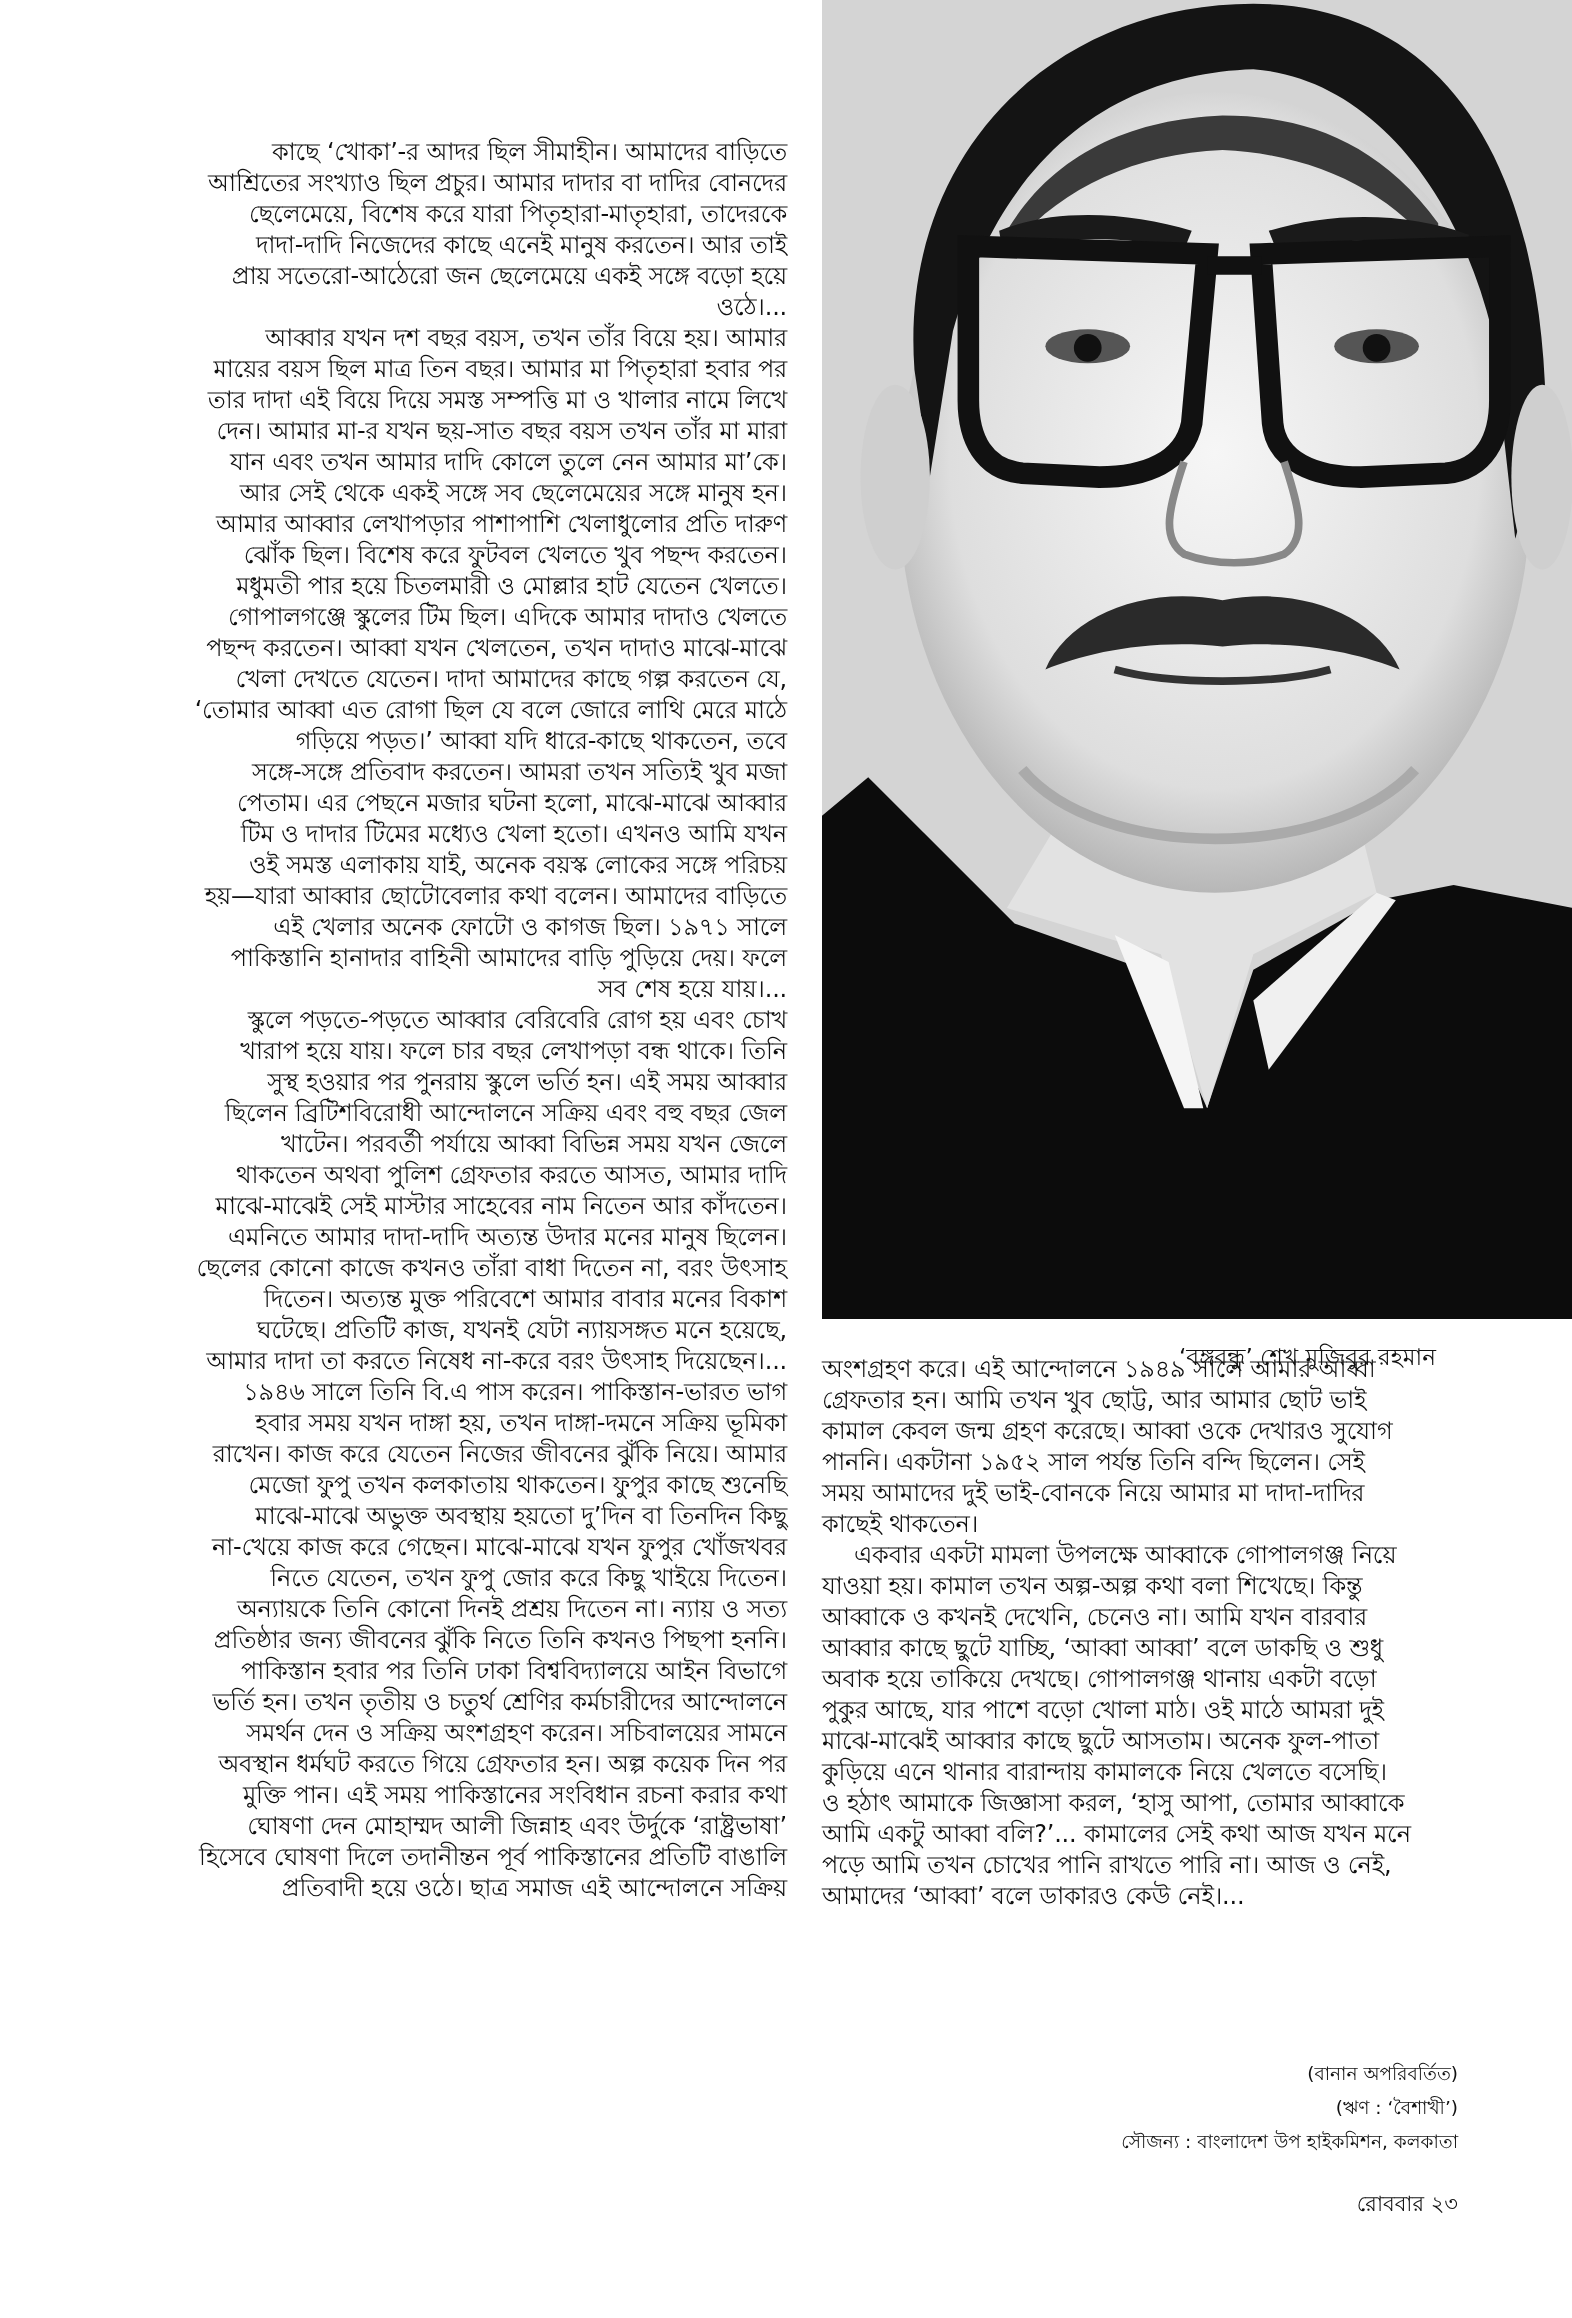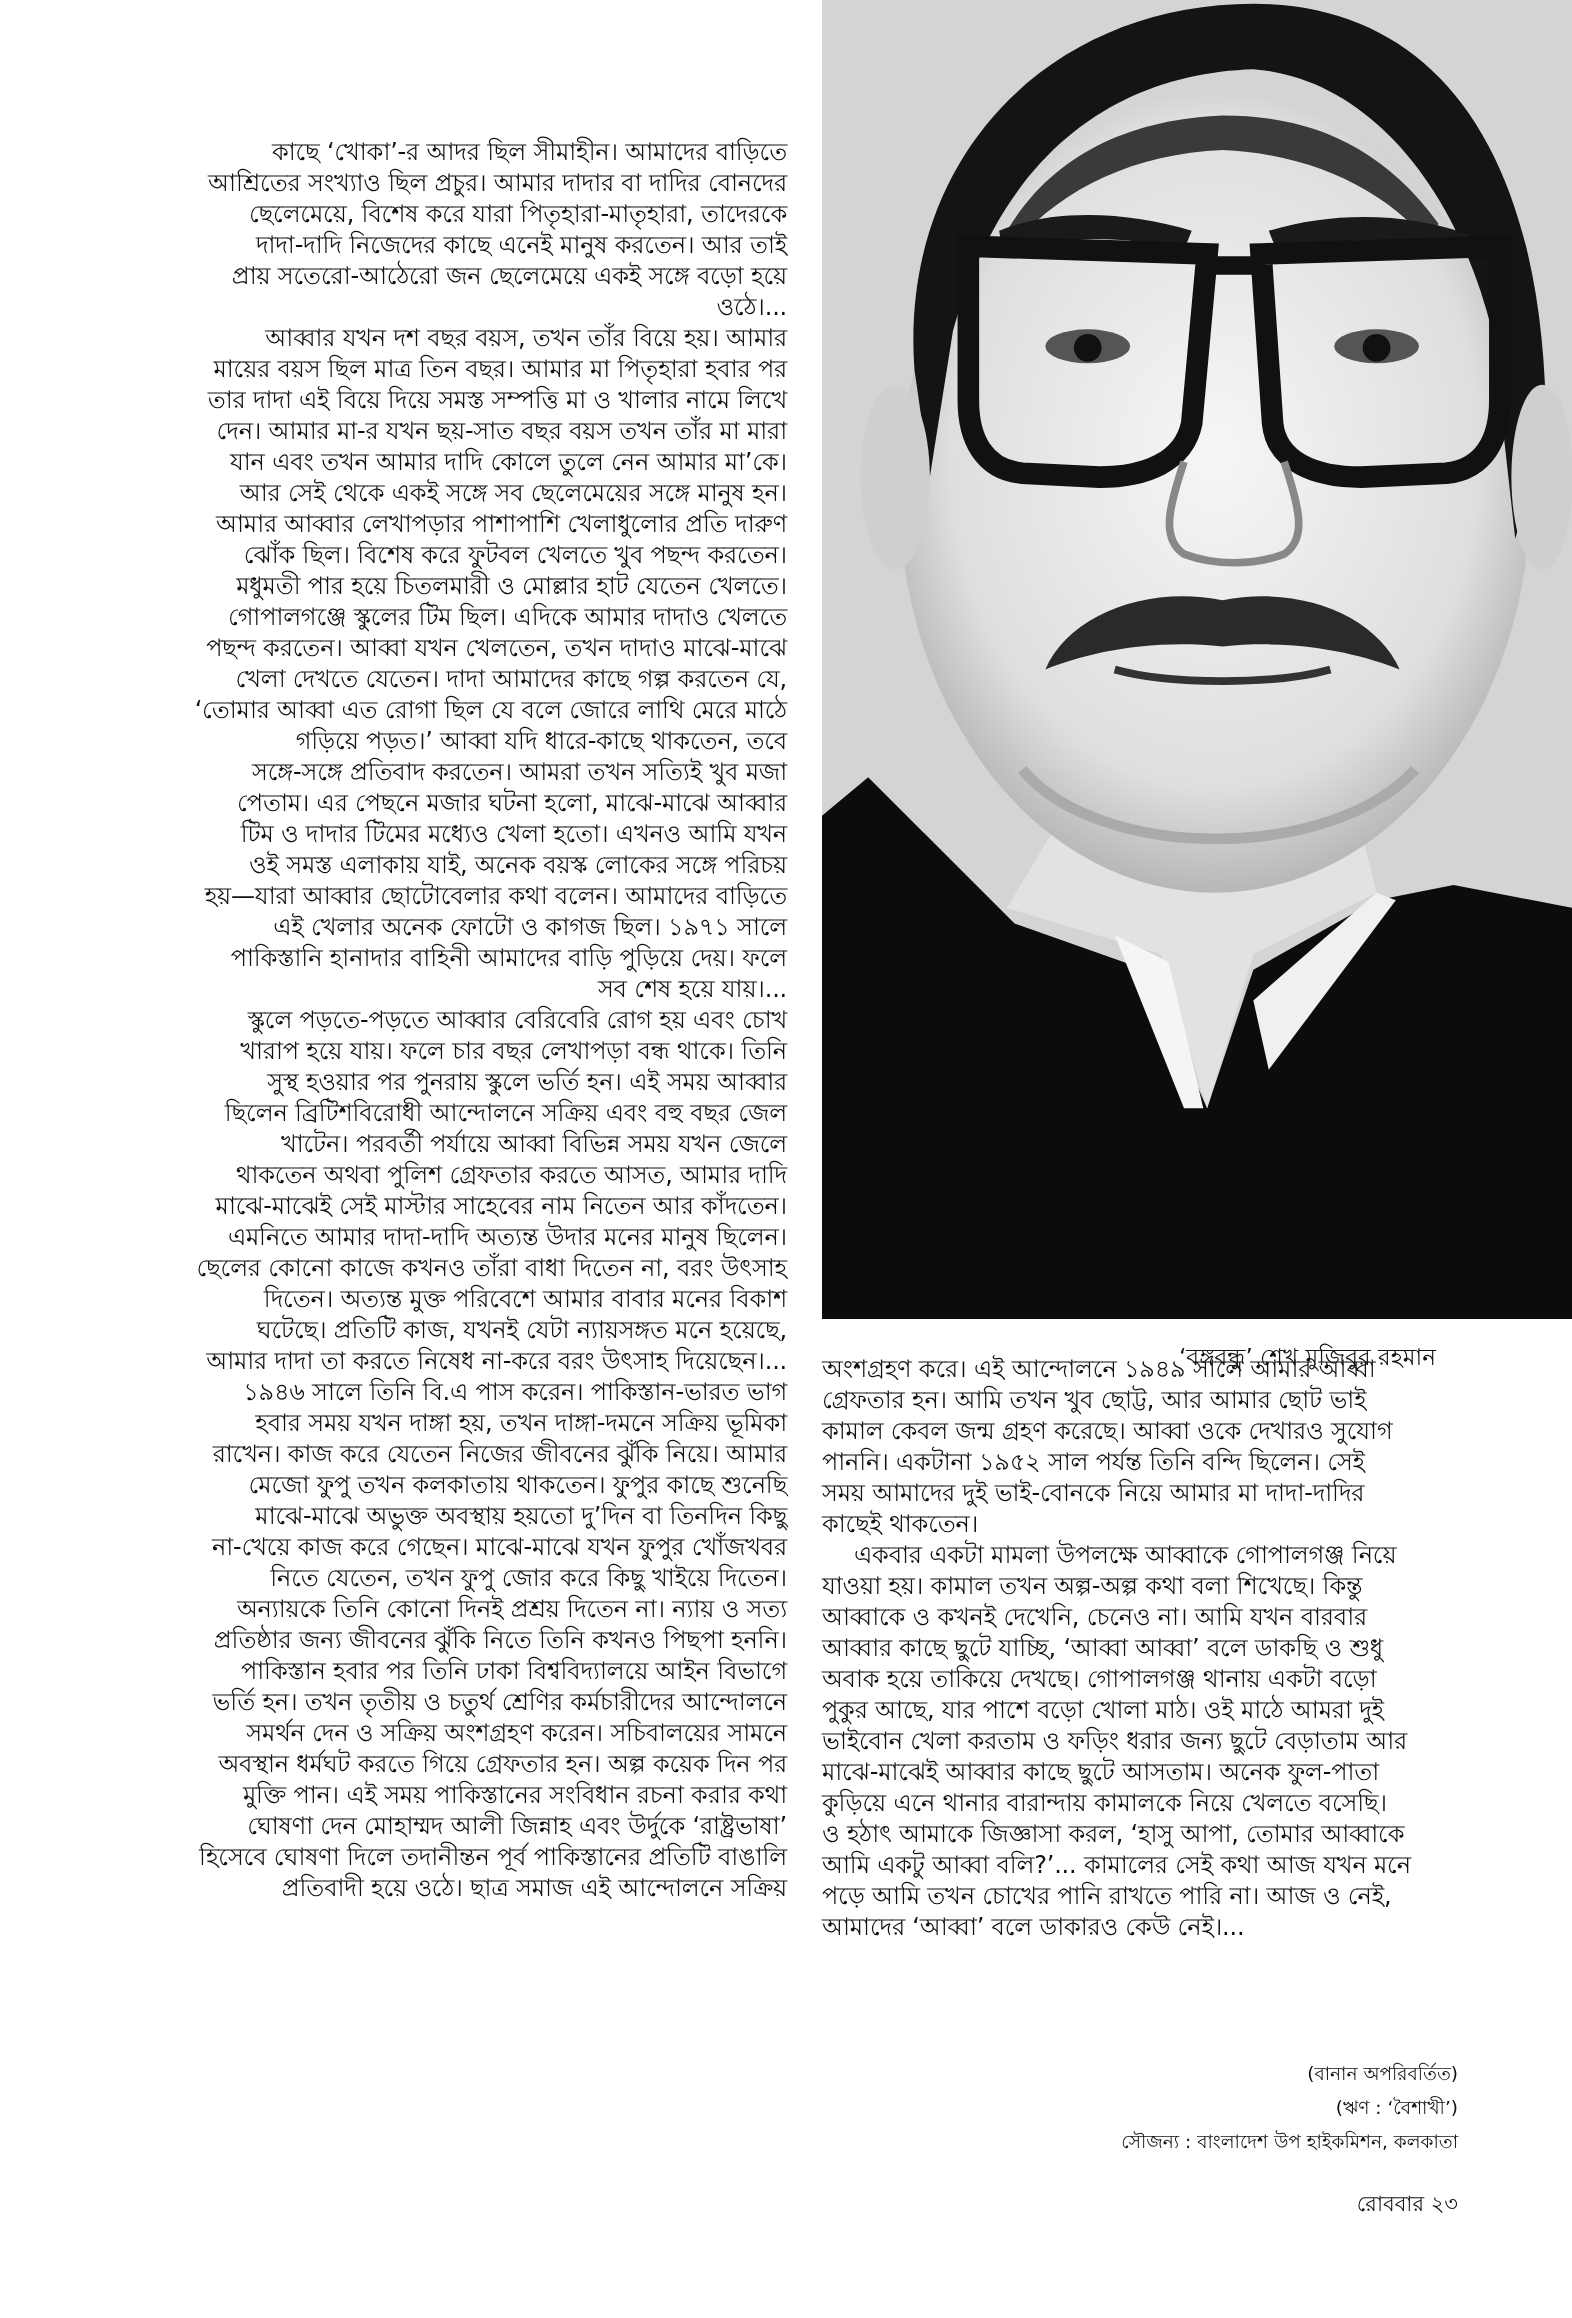--- a/index.html
+++ b/index.html
@@ -137,21 +137,20 @@
   <span class="ln">কামাল কেবল জন্ম গ্রহণ করেছে। আব্বা ওকে দেখারও সুযোগ</span>
   <span class="ln">পাননি। একটানা ১৯৫২ সাল পর্যন্ত তিনি বন্দি ছিলেন। সেই</span>
   <span class="ln">সময় আমাদের দুই ভাই-বোনকে নিয়ে আমার মা দাদা-দাদির</span>
   <span class="ln">কাছেই থাকতেন।</span>
   <span class="ln indent">একবার একটা মামলা উপলক্ষে আব্বাকে গোপালগঞ্জ নিয়ে</span>
   <span class="ln">যাওয়া হয়। কামাল তখন অল্প-অল্প কথা বলা শিখেছে। কিন্তু</span>
   <span class="ln">আব্বাকে ও কখনই দেখেনি, চেনেও না। আমি যখন বারবার</span>
   <span class="ln">আব্বার কাছে ছুটে যাচ্ছি, ‘আব্বা আব্বা’ বলে ডাকছি ও শুধু</span>
   <span class="ln">অবাক হয়ে তাকিয়ে দেখছে। গোপালগঞ্জ থানায় একটা বড়ো</span>
   <span class="ln">পুকুর আছে, যার পাশে বড়ো খোলা মাঠ। ওই মাঠে আমরা দুই</span>
-  <span class="ln">ভাইবোন খেলা করতাম ও ফড়িং ধরার জন্য ছুটে বেড়াতাম আর</span>
   <span class="ln">মাঝে-মাঝেই আব্বার কাছে ছুটে আসতাম। অনেক ফুল-পাতা</span>
   <span class="ln">কুড়িয়ে এনে থানার বারান্দায় কামালকে নিয়ে খেলতে বসেছি।</span>
   <span class="ln">ও হঠাৎ আমাকে জিজ্ঞাসা করল, ‘হাসু আপা, তোমার আব্বাকে</span>
   <span class="ln">আমি একটু আব্বা বলি?’... কামালের সেই কথা আজ যখন মনে</span>
   <span class="ln">পড়ে আমি তখন চোখের পানি রাখতে পারি না। আজ ও নেই,</span>
   <span class="ln">আমাদের ‘আব্বা’ বলে ডাকারও কেউ নেই।...</span>
 </div>
 
 <div id="note-spelling" class="note">(বানান অপরিবর্তিত)</div>
 <div id="note-credit" class="note">(ঋণ : ‘বৈশাখী’)</div>

